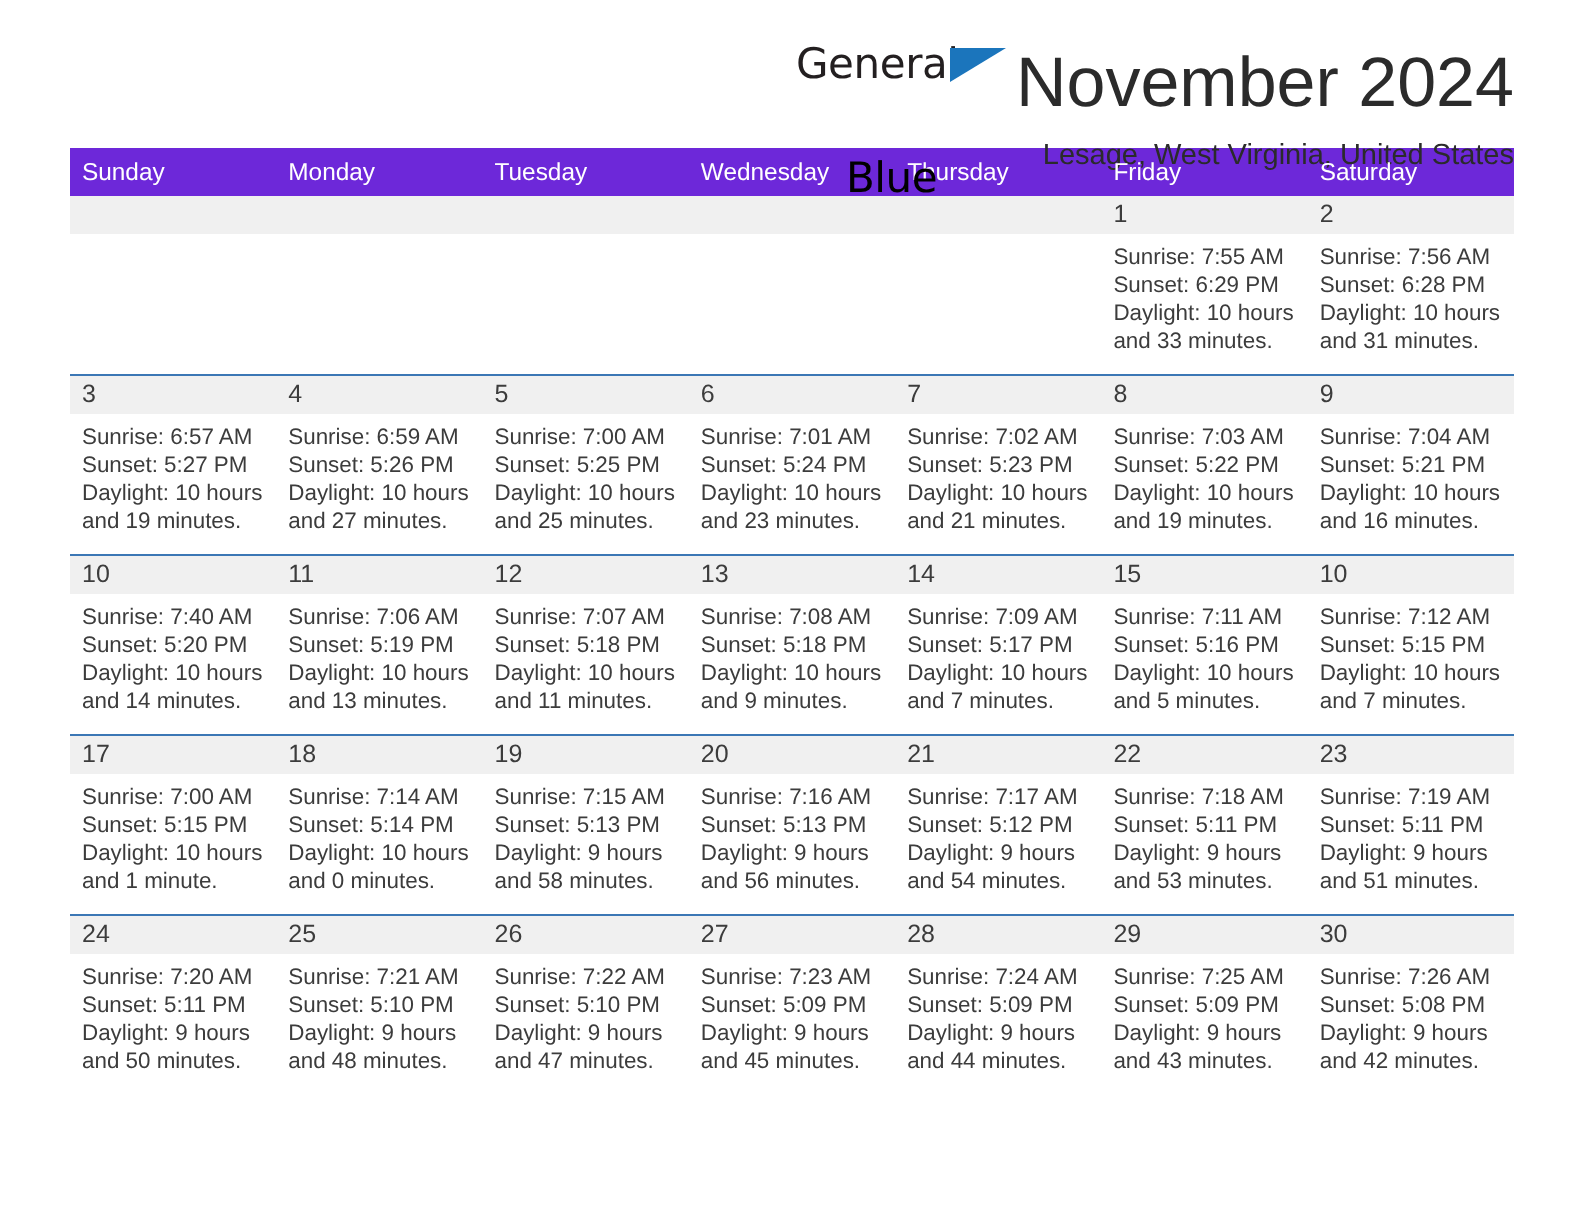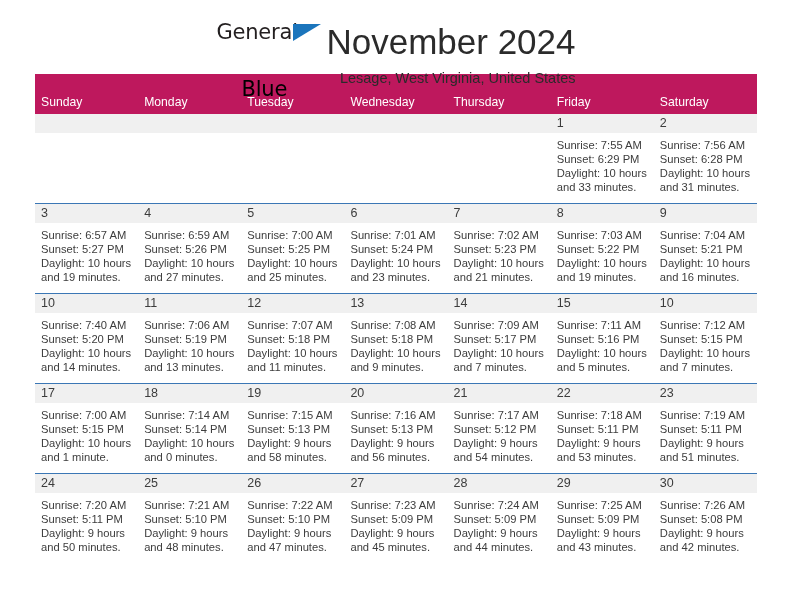--- a/index.html
+++ b/index.html
@@ -20,21 +20,21 @@
     width: 792px;
     height: 612px;
     box-sizing: border-box;
     padding: 0 35px;
   }
 
   
   .top {
     display: flex;
     align-items: flex-start;
-    justify-content: center;
+    justify-content: flex-end;
     height: 74px;
     padding-top: 22px;
     box-sizing: border-box;
   }
 
   .logo {
     position: relative;
     width: 110px;
     height: 48px;
     line-height: 1;
@@ -88,26 +88,26 @@
   }
 
   
   .calendar {
     width: 722px;
     border-collapse: collapse;
     table-layout: fixed;
   }
 
   .calendar th {
-    background: #be185d;
+    background: #6d28d9;
     color: #ffffff;
     font-size: 12.2px;
     font-weight: normal;
     text-align: left;
-    padding: 21px 0 5px 6px;
+    padding: 5px 0 5px 6px;
     height: 20px;
     box-sizing: border-box;
   }
 
   .calendar td {
     vertical-align: top;
     padding: 0;
     height: 89px;
     border-top: 1px solid #3b77b5;
     background: #ffffff;

